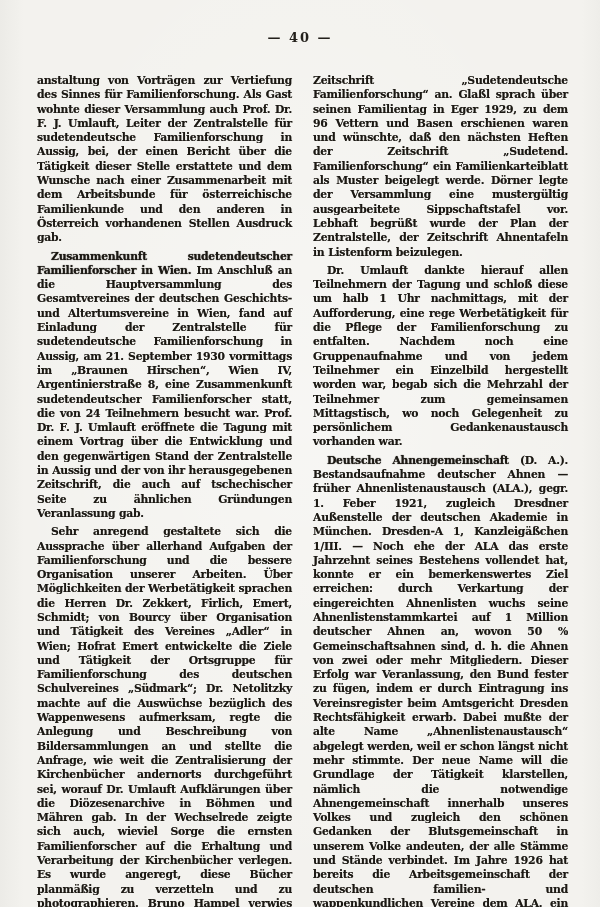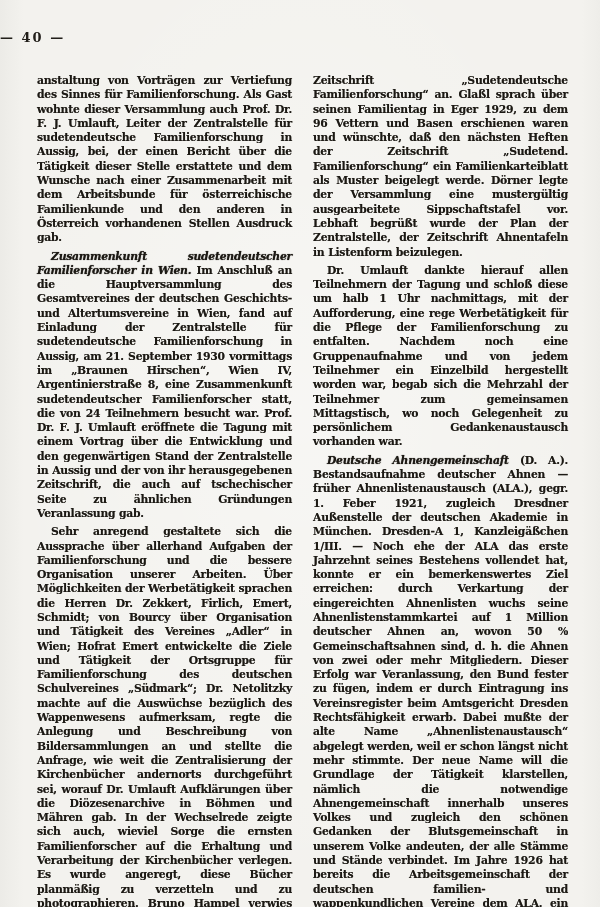--- a/index.html
+++ b/index.html
@@ -18,21 +18,21 @@
       #f3f2ee;
     overflow: hidden;
     font-family: "DejaVu Serif", "Liberation Serif", serif;
     color: #1c1914;
   }
   .page-number {
     position: absolute;
     top: 30px;
     left: 0;
     width: 100%;
-    text-align: left;
+    text-align: center;
     font-size: 13px;
     font-weight: bold;
     letter-spacing: 2px;
     color: #221f1a;
   }
   .columns {
     position: absolute;
     top: 70px;
     left: 33px;
     width: 540px;
@@ -57,21 +57,20 @@
   }
   .col p.indent {
     text-indent: 14px;
   }
   .col p.noindent {
     text-indent: 0;
   }
   .lead {
     font-weight: bold;
     text-shadow: 0 0 0.9px rgba(20,17,12,0.9);
-    font-style: italic;
   }
 </style>
 </head>
 <body>
 
 <div class="page">
 
   <div class="page-number">— 40 —</div>
 
   <div class="columns">

